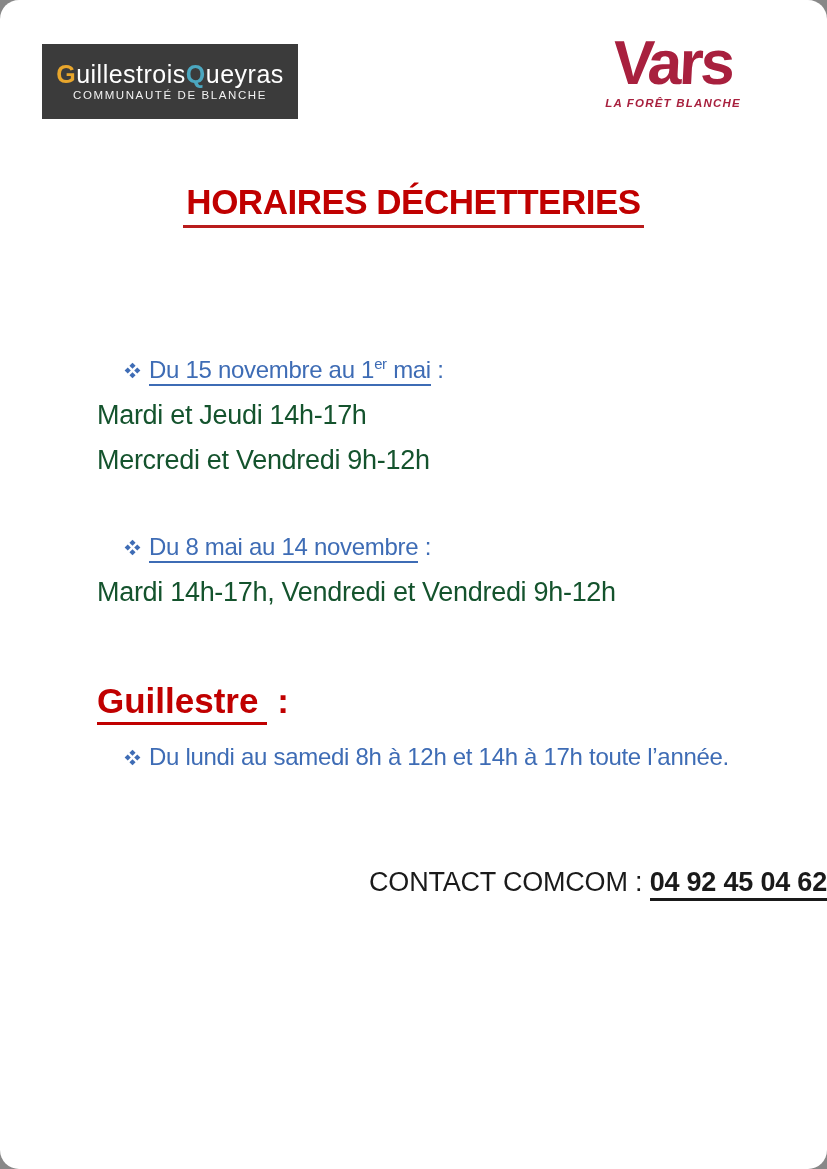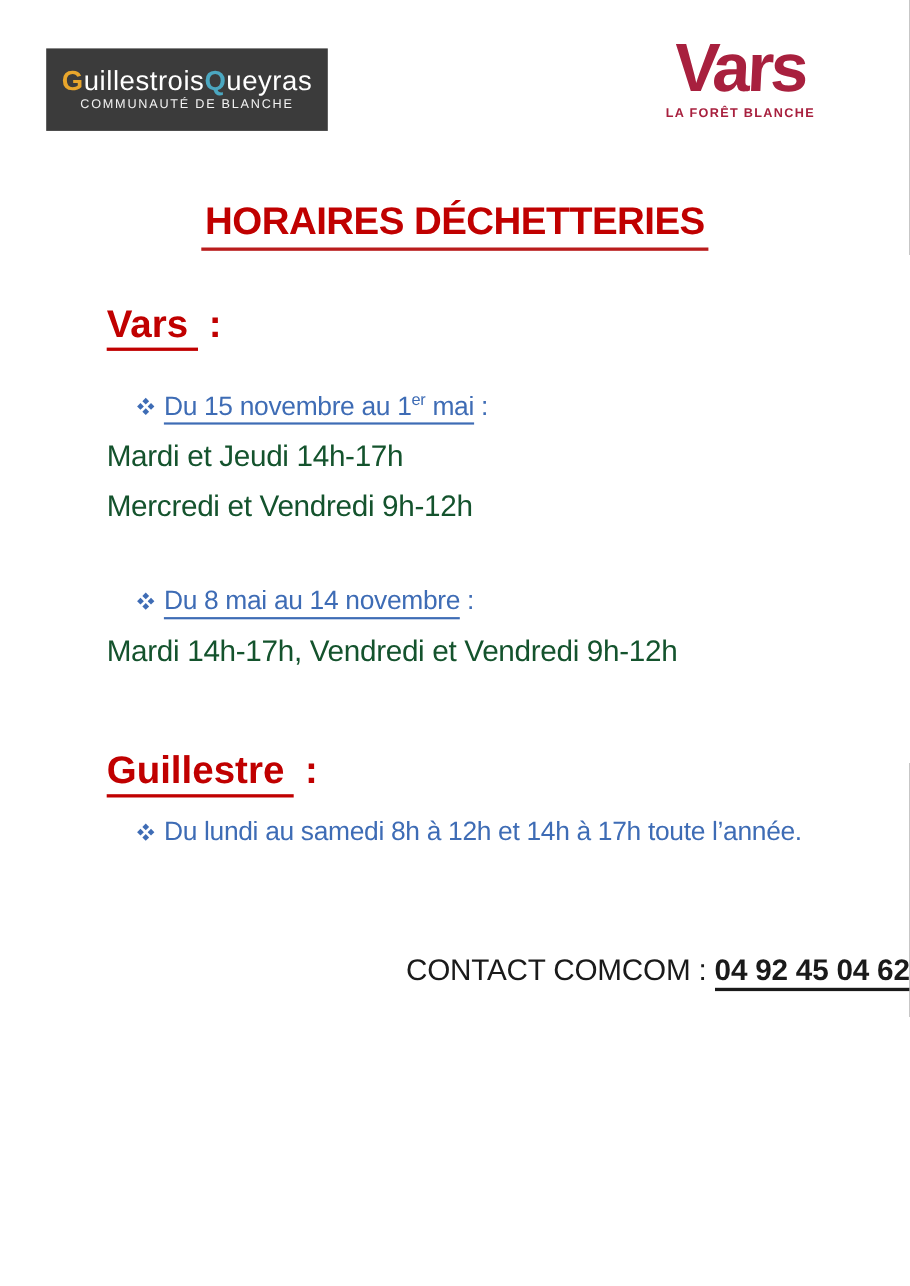--- a/index.html
+++ b/index.html
@@ -6,20 +6,21 @@
   html, body { background: #888; }
   body { display: flex; justify-content: center; }
   .page {
     position: relative;
     width: 827px;
     height: 1169px;
     background: #ffffff;
     font-family: "Liberation Sans", "DejaVu Sans", sans-serif;
     color: #1a1a1a;
     overflow: hidden;
+    border-radius: 19px;
   }
 
   
   .logo-comcom {
     position: absolute;
     left: 42px; top: 44px;
     width: 256px; height: 75px;
     background: #3b3b3b;
     display: flex;
     flex-direction: column;
@@ -60,20 +61,21 @@
     line-height: 1.05;
     transform: skewX(-3deg);
     display: inline-block;
   }
   .logo-vars .vars-tagline {
     font-size: 11.5px;
     font-weight: 700;
     letter-spacing: 1.2px;
     margin-top: 2px;
     white-space: nowrap;
+    font-style: italic;
   }
 
   
   .doc-title-wrap {
     position: absolute;
     left: 0; top: 183px;
     width: 100%;
     text-align: center;
   }
   .doc-title {
@@ -178,21 +180,20 @@
 
   <div class="logo-vars">
     <div><span class="vars-name">Vars</span></div>
     <div class="vars-tagline">LA FORÊT BLANCHE</div>
   </div>
 
   <div class="doc-title-wrap">
     <span class="doc-title">HORAIRES DÉCHETTERIES</span>
   </div>
 
-  <div class="section-heading heading-vars"><span class="u">Vars</span> <span>:</span></div>
 
   <div class="bullet-line bullet-1"><svg class="bullet-icon" viewBox="0 0 16 16" xmlns="http://www.w3.org/2000/svg">
         <g fill="#3e6cb5">
           <path d="M8 0.6 L10.9 3.5 L8 6.4 L5.1 3.5 Z"></path>
           <path d="M3.5 5.1 L6.4 8 L3.5 10.9 L0.6 8 Z"></path>
           <path d="M12.5 5.1 L15.4 8 L12.5 10.9 L9.6 8 Z"></path>
           <path d="M8 9.6 L10.9 12.5 L8 15.4 L5.1 12.5 Z"></path>
         </g>
       </svg><span class="u"><span>Du 15 novembre au 1</span><sup>er</sup><span> mai</span></span><span> :</span></div>
 

